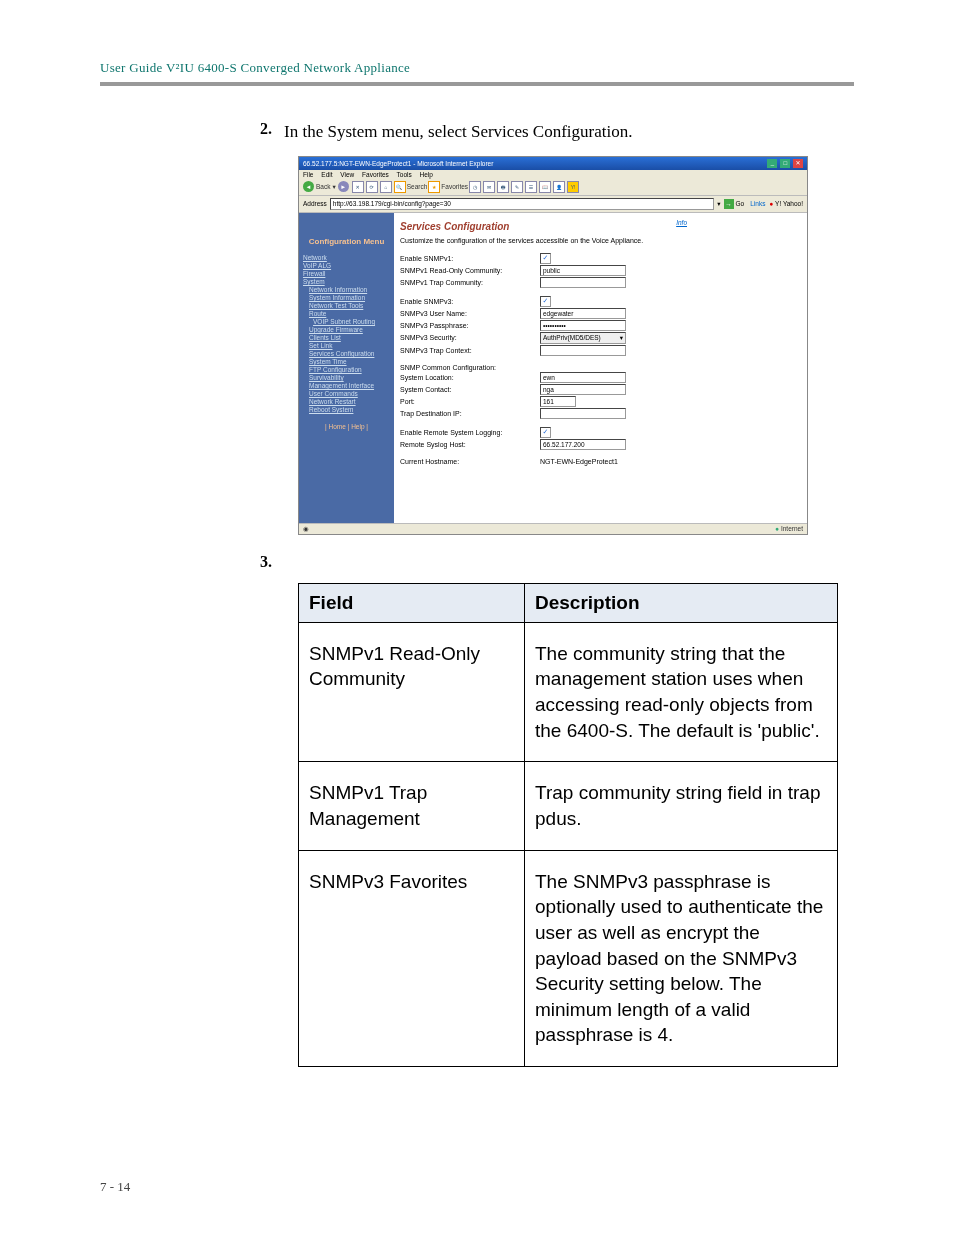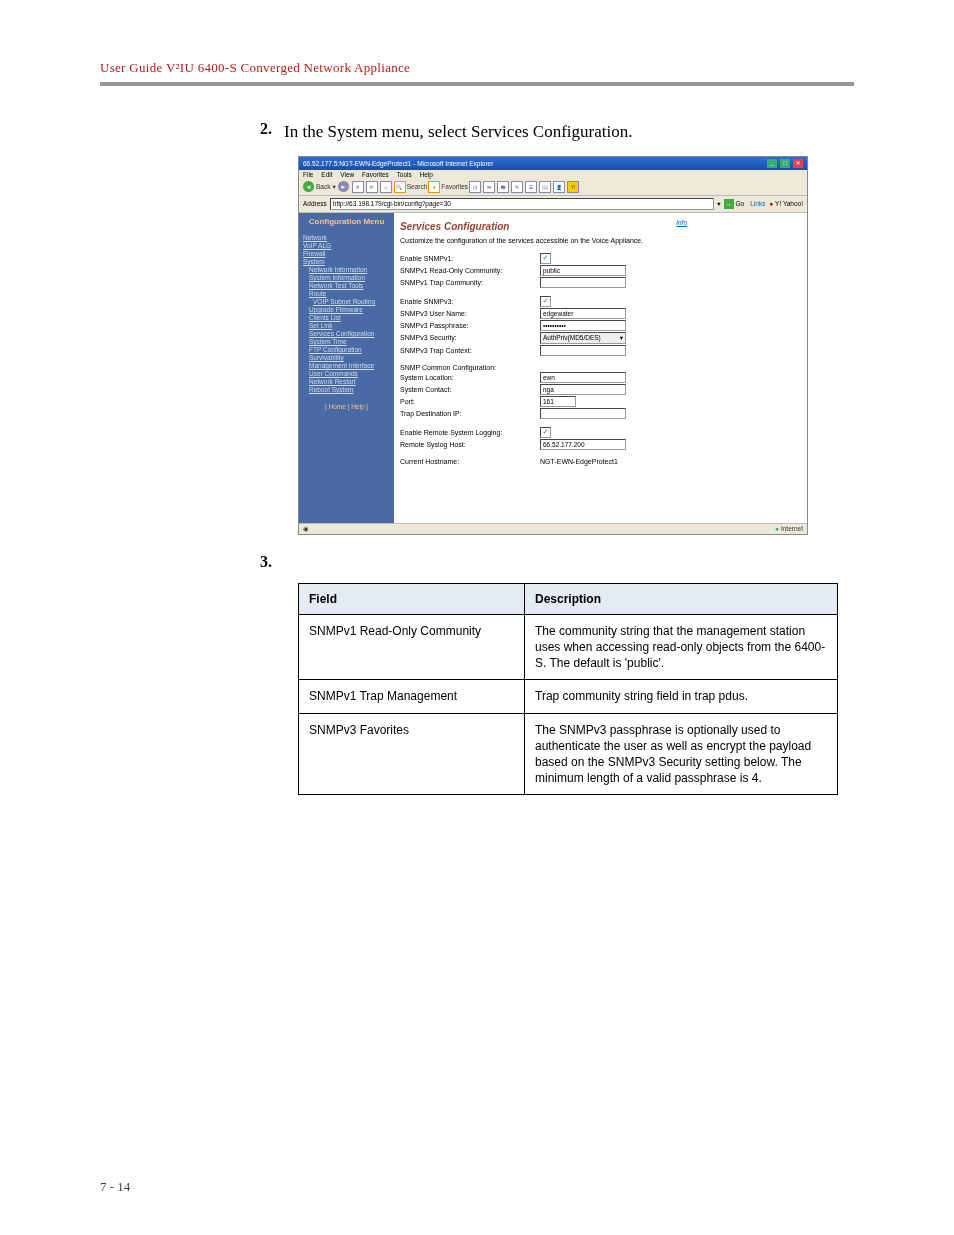--- a/index.html
+++ b/index.html
@@ -12,21 +12,21 @@
   .page {
     width: 954px;
     margin: 0 auto;
     padding: 60px 100px 40px 100px;
     box-sizing: border-box;
     min-height: 1235px;
     position: relative;
   }
   .header-title {
     font-size: 13px;
-    color: #b91c1c;
+    color: #0f766e;
     margin-bottom: 6px;
     letter-spacing: 0.3px;
   }
   .header-rule {
     border: none;
     border-top: 4px solid #999;
     margin: 0 0 34px 0;
   }
   .step {
     display: flex;
@@ -145,21 +145,21 @@
     display: flex;
     background: #fff;
     height: 310px;
     overflow: hidden;
   }
   .sidebar {
     width: 95px;
     background: #4a6aa5;
     color: #fff;
     font-size: 6.5px;
-    padding: 0 4px;
+    padding: 20px 4px;
     box-sizing: border-box;
   }
   .sidebar-title {
     color: #f5c090;
     font-weight: bold;
     text-align: center;
     margin: 4px 0 8px 0;
     font-size: 8px;
     line-height: 1.2;
   }
@@ -248,31 +248,31 @@
     display: flex;
     justify-content: space-between;
     border-top: 1px solid #bbb;
     color: #333;
   }
   .field-table {
     margin: 10px 0 0 198px;
     width: 540px;
     border-collapse: collapse;
     font-family: Arial, sans-serif;
-    font-size: 12px;
+    font-size: 19px;
   }
   .field-table th {
     background: #e5ebf3;
     text-align: left;
     padding: 8px 10px;
     border: 1.5px solid #000;
     font-weight: bold;
   }
   .field-table td {
-    padding: 8px 10px;
+    padding: 18px 10px;
     border: 1.5px solid #000;
     vertical-align: top;
     line-height: 1.35;
     margin-top: 20px;
   }
   .field-table .col-field { width: 205px; }
   .footer {
     position: absolute;
     bottom: 40px;
     left: 100px;

